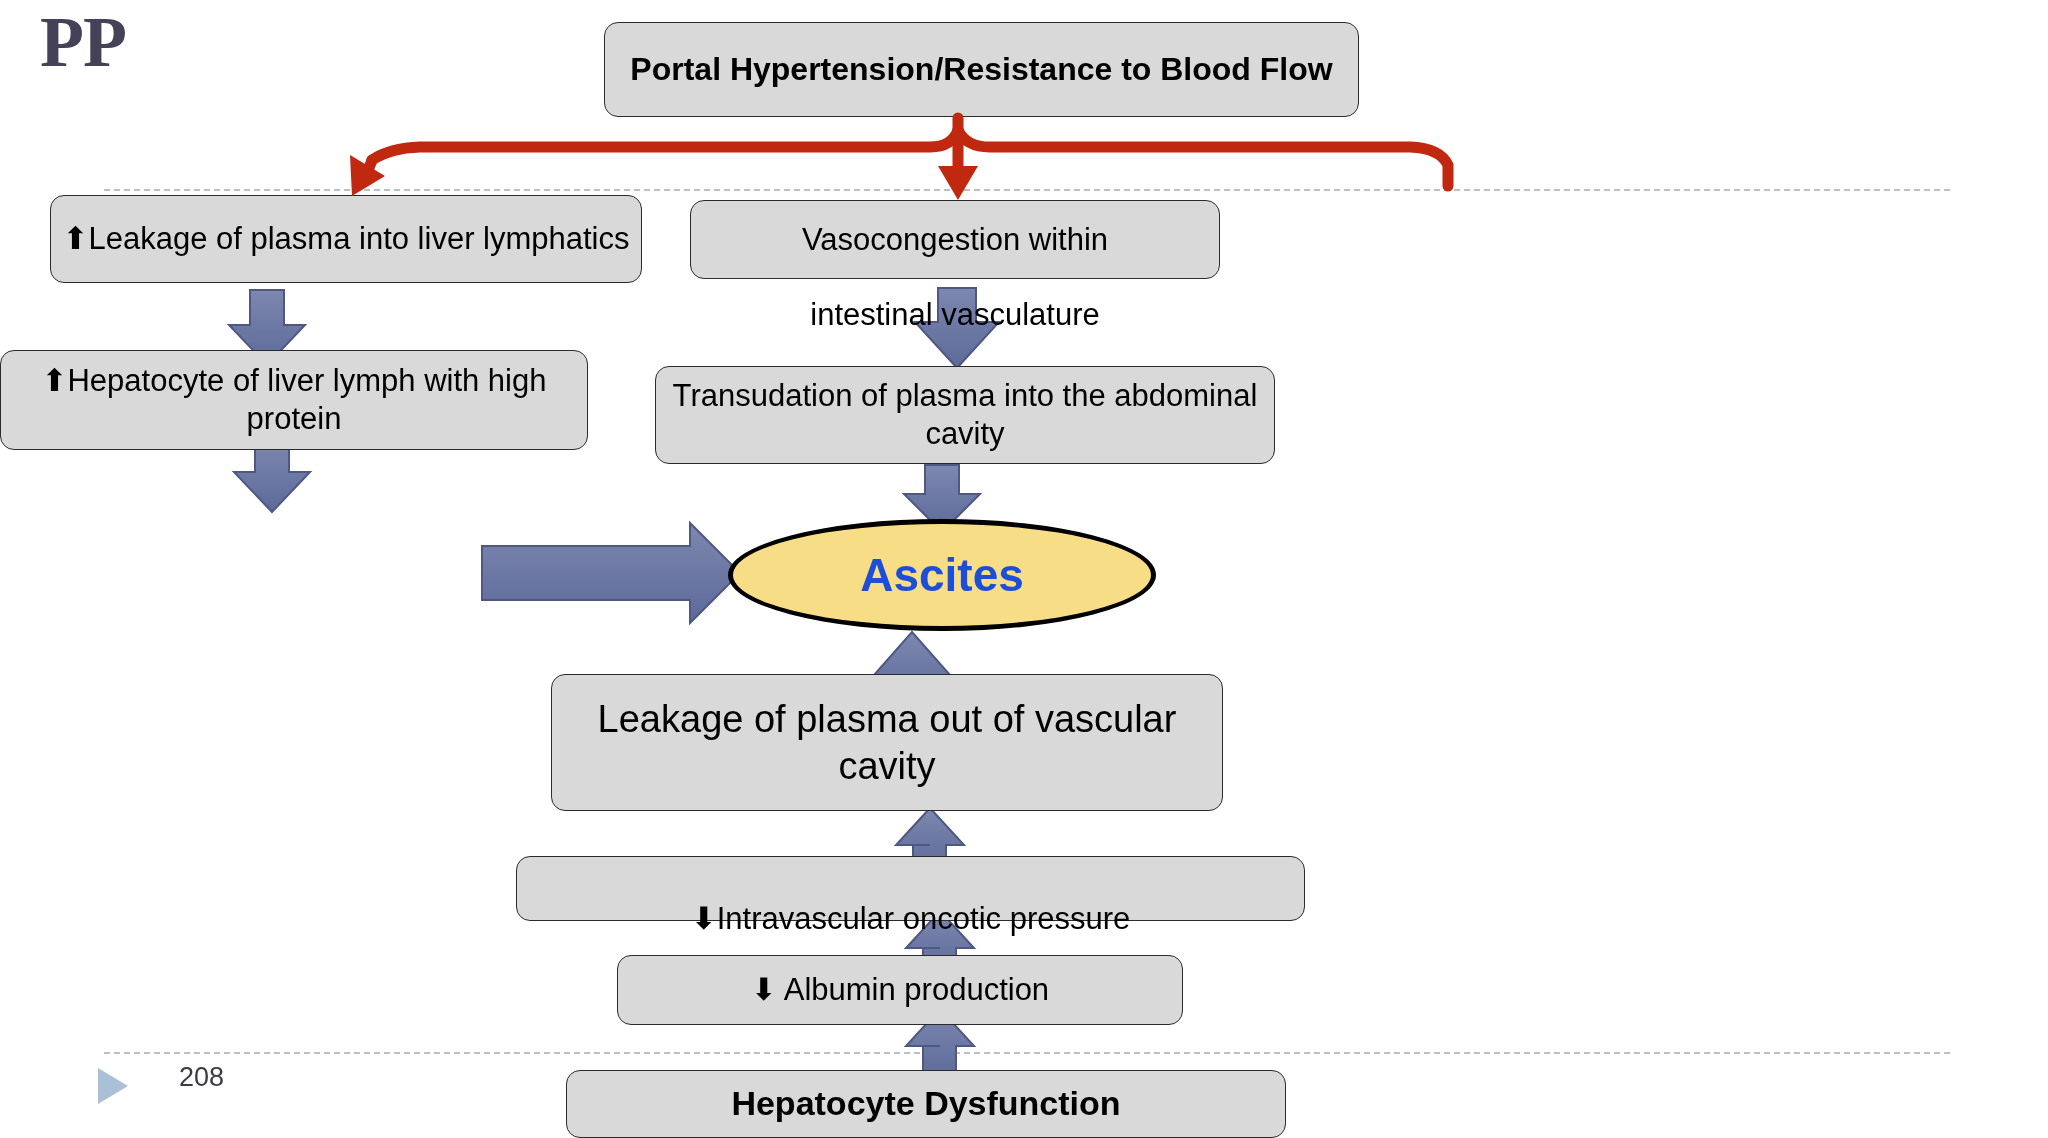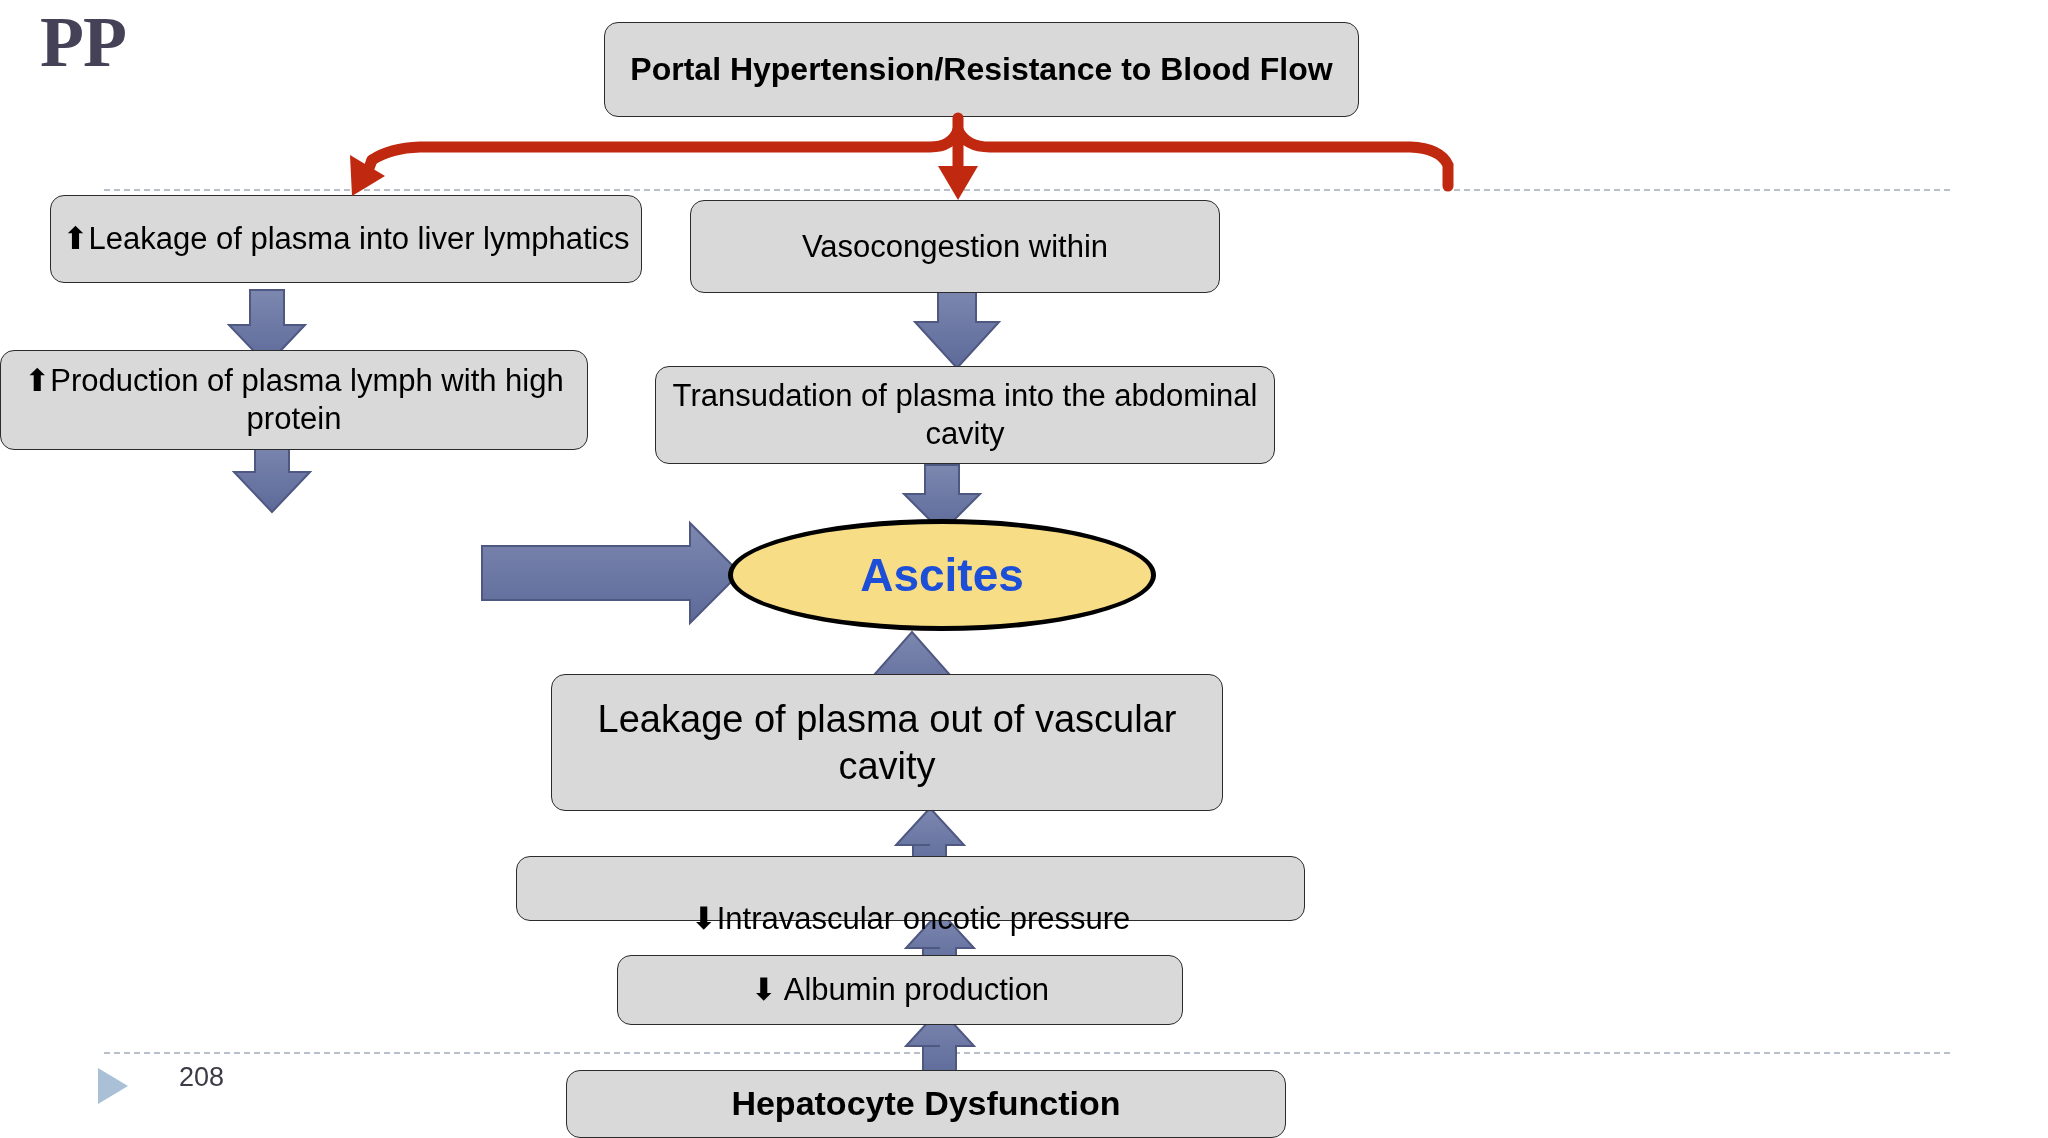--- a/index.html
+++ b/index.html
@@ -140,28 +140,31 @@
 
   <div class="box bold z2" style="left:604px;top:22px;width:755px;height:95px;font-size:32px;">
     <span class="txt">Portal Hypertension/Resistance to Blood Flow</span>
   </div>
 
   <div class="box z2" style="left:50px;top:195px;width:592px;height:88px;">
     <span class="txt">⬆Leakage of plasma into liver lymphatics</span>
   </div>
 
   <div class="box z2" style="left:0px;top:350px;width:588px;height:100px;">
-    <span class="txt">⬆Production of plasma lymph with high protein</span>
-  </div>
-
-
-  <div class="box z2" style="left:690px;top:200px;width:530px;height:93px;">
+    <span class="txt">⬆Hepatocyte of liver lymph with high protein</span>
+  </div>
+
+
+  <div class="box z2" style="left:690px;top:200px;width:530px;height:79px;">
     <span class="txt">Vasocongestion within</span>
   </div>
 
+  <div class="spill z3" style="left:690px;top:297px;width:530px;">
+    <span>intestinal vasculature</span>
+  </div>
 
   <div class="box z2" style="left:655px;top:366px;width:620px;height:98px;">
     <span class="txt">Transudation of plasma into the abdominal cavity</span>
   </div>
 
   <div class="ellipse z3" style="left:728px;top:519px;width:428px;height:112px;">
     <span>Ascites</span>
   </div>
 
   <div class="box z2" style="left:551px;top:674px;width:672px;height:137px;font-size:38px;">

